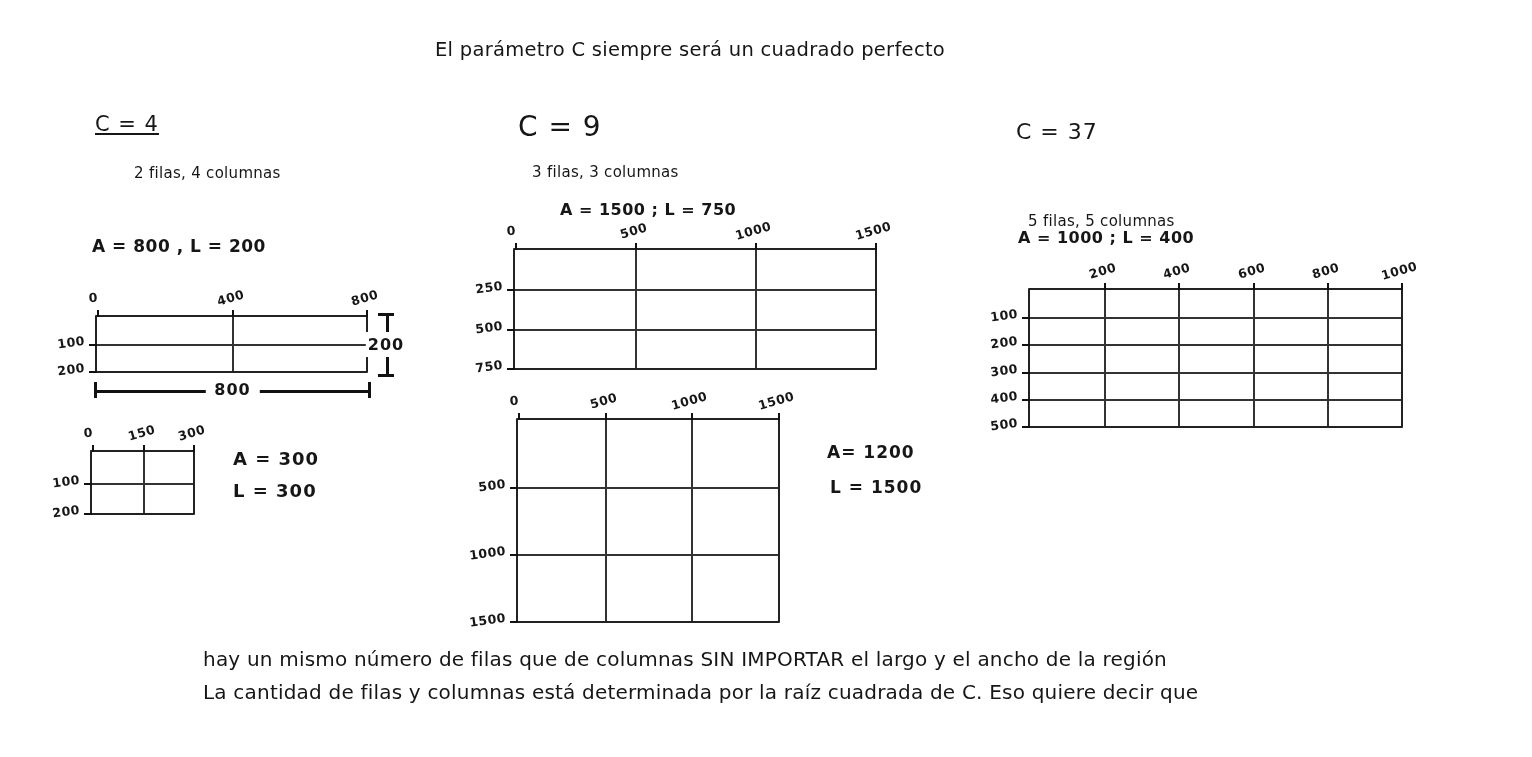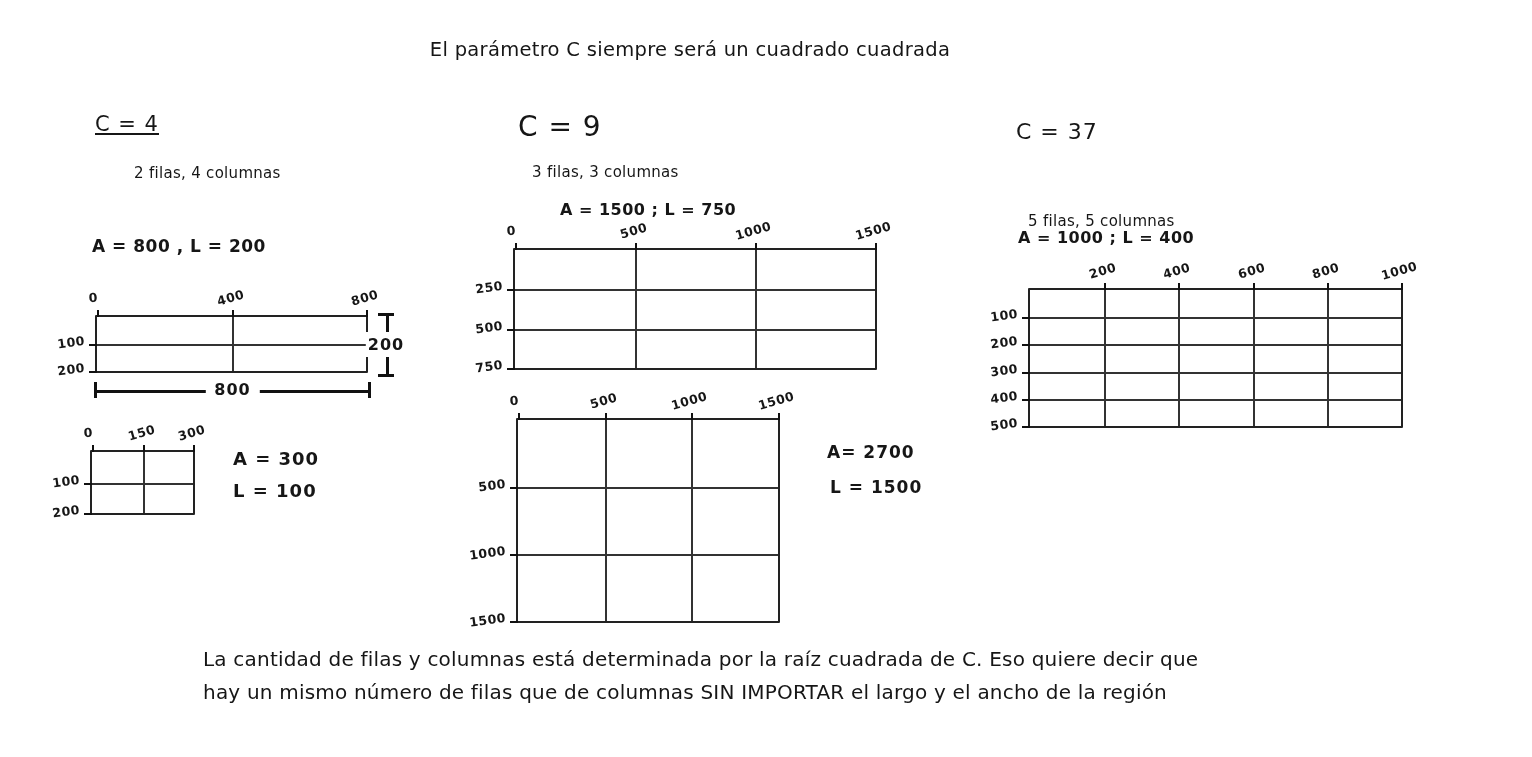--- a/index.html
+++ b/index.html
@@ -35,21 +35,21 @@
   .dim-v .bar { position:absolute; top:0; bottom:0; left:50%; border-left:3px solid #111; }
   .dim-label { position:absolute; left:50%; top:50%; transform:translate(-50%,-52%);
     background:#fff; padding:0 9px; font-size:16px; font-weight:700; letter-spacing:1px; }
   .dim-v .dim-label { padding:3px 2px; }
 </style>
 </head>
 <body>
 
 <div id="stage">
 
-  <div class="abs title" style="left:0; top:38; width:1380px; top:38px;">El parámetro C siempre será un cuadrado cuadrada</div>
+  <div class="abs title" style="left:0; top:38; width:1380px; top:38px;">El parámetro C siempre será un cuadrado perfecto</div>
 
   <div class="abs heading" style="left:95px; top:112px;text-decoration:underline;">C = 4</div>
   <div class="abs subheading" style="left:134px; top:164px;">2 filas, 4 columnas</div>
   <div class="abs params" style="left:92px; top:236px;">A = 800 ,  L = 200</div>
   <div class="grid" style="left: 95px; top: 315px; width: 273px; height: 58px;">
       <div class="vline" style="left: 50%;"></div>
       <div class="hline" style="top: 50%;"></div>
       <div class="xtick" style="left: 0%;"></div>
       <div class="xlab xlab0" style="left: 0%;">0</div>
       <div class="xtick" style="left: 50%;"></div>
@@ -69,21 +69,21 @@
       <div class="xtick" style="left: 50%;"></div>
       <div class="xlab" style="left: 50%;">150</div>
       <div class="xtick" style="left: 100%;"></div>
       <div class="xlab" style="left: 100%;">300</div>
       <div class="ytick" style="top: 50%;"></div>
       <div class="ylab" style="top: 50%; left: -56px;">100</div>
       <div class="ytick" style="top: 100%;"></div>
       <div class="ylab" style="top: 100%; left: -56px;">200</div>
     </div>
   <div class="abs side-label" style="left:233px; top:448px; font-size:18px;">A = 300</div>
-  <div class="abs side-label" style="left:233px; top:480px; font-size:18px;">L = 100</div>
+  <div class="abs side-label" style="left:233px; top:480px; font-size:18px;">L = 300</div>
 
   <div class="abs heading" style="left:518px; top:110px; font-size:28px;">C = 9</div>
   <div class="abs subheading" style="left:532px; top:163px;">3 filas, 3 columnas</div>
   <div class="abs params" style="left:560px; top:200px; font-size:16px;">A = 1500 ;  L = 750</div>
   <div class="grid" style="left: 513px; top: 248px; width: 364px; height: 122px;">
       <div class="vline" style="left: 33.3333%;"></div>
       <div class="vline" style="left: 66.6667%;"></div>
       <div class="hline" style="top: 33.3333%;"></div>
       <div class="hline" style="top: 66.6667%;"></div>
       <div class="xtick" style="left: 0%;"></div>
@@ -114,21 +114,21 @@
       <div class="xlab" style="left: 66.6667%;">1000</div>
       <div class="xtick" style="left: 100%;"></div>
       <div class="xlab" style="left: 100%;">1500</div>
       <div class="ytick" style="top: 33.3333%;"></div>
       <div class="ylab" style="top: 33.3333%; left: -56px;">500</div>
       <div class="ytick" style="top: 66.6667%;"></div>
       <div class="ylab" style="top: 66.6667%; left: -56px;">1000</div>
       <div class="ytick" style="top: 100%;"></div>
       <div class="ylab" style="top: 100%; left: -56px;">1500</div>
     </div>
-  <div class="abs side-label" style="left:827px; top:442px;">A= 2700</div>
+  <div class="abs side-label" style="left:827px; top:442px;">A= 1200</div>
   <div class="abs side-label" style="left:830px; top:477px;">L = 1500</div>
 
   <div class="abs heading" style="left:1016px; top:119px; font-size:22px;">C = 37</div>
   <div class="abs subheading" style="left:1028px; top:170px;margin-top:42px;">5 filas, 5 columnas</div>
   <div class="abs params" style="left:1018px; top:228px; font-size:16px;">A = 1000  ;   L = 400</div>
   <div class="grid" style="left: 1028px; top: 288px; width: 375px; height: 140px;">
       <div class="vline" style="left: 20%;"></div>
       <div class="vline" style="left: 40%;"></div>
       <div class="vline" style="left: 60%;"></div>
       <div class="vline" style="left: 80%;"></div>
@@ -152,22 +152,22 @@
       <div class="ylab" style="top: 40%; left: -56px;">200</div>
       <div class="ytick" style="top: 60%;"></div>
       <div class="ylab" style="top: 60%; left: -56px;">300</div>
       <div class="ytick" style="top: 80%;"></div>
       <div class="ylab" style="top: 80%; left: -56px;">400</div>
       <div class="ytick" style="top: 100%;"></div>
       <div class="ylab" style="top: 100%; left: -56px;">500</div>
     </div>
 
   <div class="abs footer-text" style="left:203px; top:643px;">
+    <div>hay un mismo número de filas que de columnas SIN IMPORTAR el largo y el ancho de la región</div>
     <div>La cantidad de filas y columnas está determinada por la raíz cuadrada de C. Eso quiere decir que</div>
-    <div>hay un mismo número de filas que de columnas SIN IMPORTAR el largo y el ancho de la región</div>
   </div>
 
 <div class="dim-h" style="left: 94px; top: 382px; width: 277px;">
       <div class="bar"></div>
       <div class="dim-label">800</div>
     </div>
     <div class="dim-v" style="left: 378px; top: 313px; height: 64px;">
       <div class="bar"></div>
       <div class="dim-label">200</div>
     </div>

